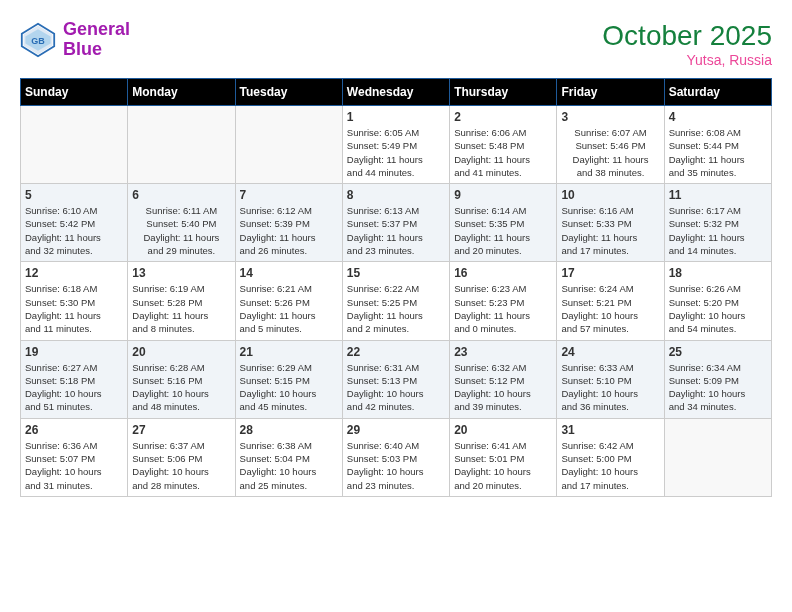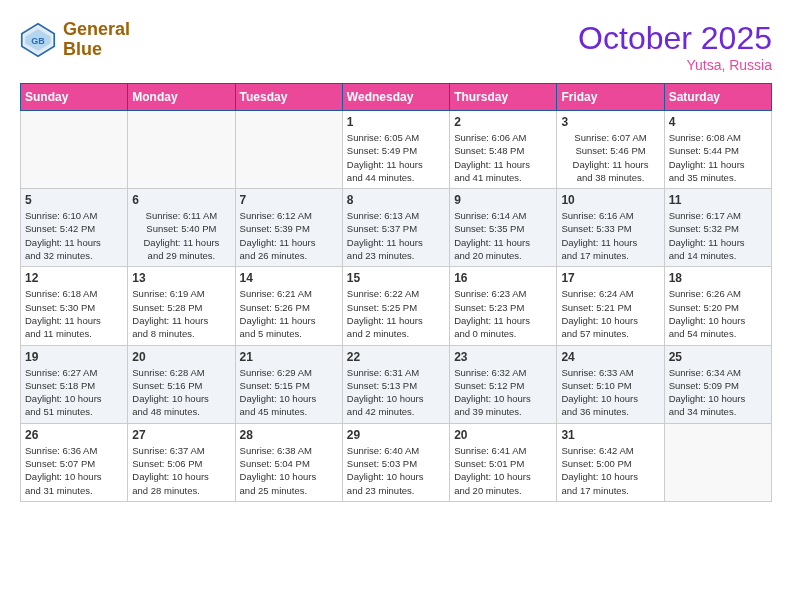--- a/index.html
+++ b/index.html
@@ -20,48 +20,48 @@
       display: flex;
       align-items: center;
       gap: 7px;
     }
     .logo-text {
       font-size: 18px;
       font-weight: bold;
       line-height: 1.1;
     }
     .logo-text span {
-      color: #a16207;
+      color: #a21caf;
     }
     .logo-text .blue-line {
       color: #4ea8e0;
     }
     .logo-icon {
       width: 36px;
       height: 36px;
     }
     .title-block {
       text-align: right;
     }
     .month-year {
-      font-size: 32px;
+      font-size: 28px;
       font-weight: normal;
-      color: #6d28d9;
+      color: #15803d;
     }
     .location {
       font-size: 14px;
       color: #ec4899;
     }
     .calendar {
       width: 100%;
       border-collapse: collapse;
       border: 1px solid #ccc;
     }
     .calendar th {
-      background: #ec4899;
+      background: #000000;
       color: #fff;
       padding: 6px 4px;
       font-size: 12px;
       font-weight: bold;
       text-align: left;
       border: 1px solid #1e5a9a;
     }
     .calendar td {
       width: 107px;
       vertical-align: top;

